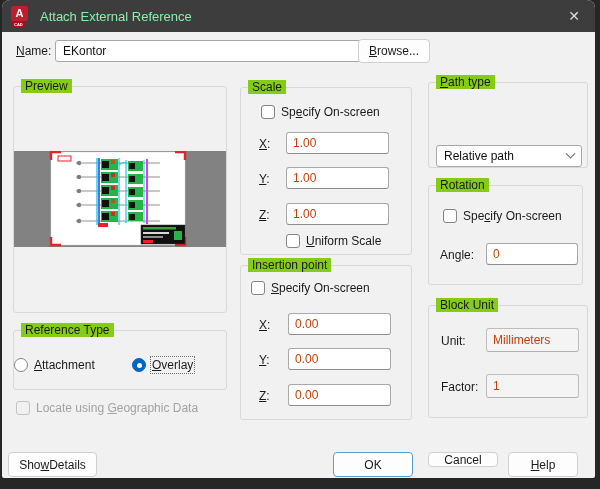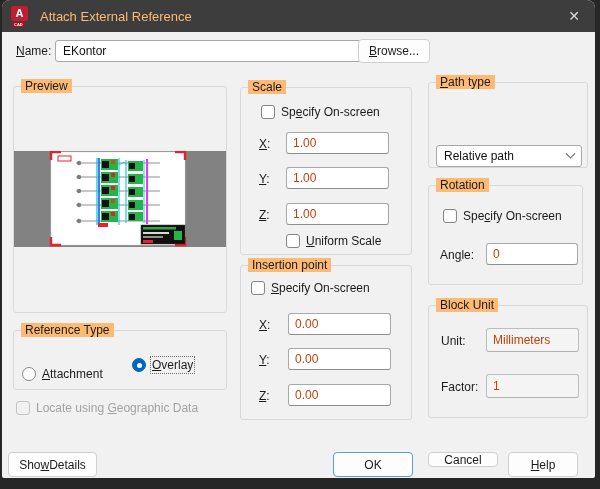--- a/index.html
+++ b/index.html
@@ -21,21 +21,21 @@
   .logo { position:relative; width:19px; height:21px; margin-right:10px; flex:none; }
   .logo-a {
     width:17px; height:15px; background:#c01e2e; color:#fff; font-weight:bold;
     font-size:11px; display:flex; align-items:center; justify-content:center;
     border-radius:2px;
   }
   .logo-cad {
     position:absolute; left:1px; bottom:0; background:#a3101f; color:#fff;
     font-size:4px; line-height:5px; padding:0 2px; border-radius:1px; font-weight:bold;
   }
-  .titletext { color:#fdba74; font-size:13px; }
+  .titletext { color:#86efac; font-size:13px; }
   .closebtn {
     margin-left:auto; width:42px; height:32px; display:flex; align-items:center;
     justify-content:center; color:#dcdcdc; font-size:14px; cursor:default;
   }
   
   .ak { text-decoration:underline; text-underline-offset:1px; }
   .combo {
     position:absolute; display:flex; align-items:center; background:#fff;
     border:1px solid #a8a8a8; border-radius:3px; padding:0 7px; color:#111;
   }
@@ -44,21 +44,21 @@
     width:7px; height:7px; border-right:1.4px solid #5f5f5f; border-bottom:1.4px solid #5f5f5f;
     transform:rotate(45deg) translate(-2px,-2px); flex:none;
   }
   .btn {
     position:absolute; background:#fdfdfd; border:1px solid #d0d0d0; border-radius:4px;
     display:flex; align-items:center; justify-content:center; font-size:12px;
     color:#1b1b1b; font-family:inherit;
   }
   .btn-ok { border:1.5px solid #5a9fd4; }
   .group { position:absolute; border:1px solid #d8d8d8; border-radius:3px; }
-  .gtitle { position:absolute; top:-8px; left:7px; background:#fdba74; padding:0 4px; white-space:nowrap; }
+  .gtitle { position:absolute; top:-8px; left:7px; background:#84cc16; padding:0 4px; white-space:nowrap; }
   .tfield {
     position:absolute; height:22px; background:#fff; border:1px solid #a8a8a8;
     border-bottom-color:#8d8d8d; border-radius:3px; font:12px "Liberation Sans",sans-serif;
     padding:0 6px; color:#c2410c; width:103px;
   }
   .rofield { background:#f4f4f4; border:1px solid #bdbdbd; border-bottom-color:#b0b0b0; height:24px; width:93px; }
   .flabel { position:absolute; white-space:nowrap; }
   .cb {
     display:inline-block; width:14px; height:14px; background:#fff;
     border:1px solid #858585; border-radius:3px; vertical-align:middle; flex:none;
@@ -180,21 +180,21 @@
           <rect x="129" y="81" width="26" height="2" fill="#d8d8d8"></rect>
           <rect x="129" y="85" width="20" height="2" fill="#8f8f8f"></rect>
           <rect x="160" y="80" width="8" height="9" fill="#27b24a"></rect>
           <rect x="129" y="89" width="10" height="3" fill="#e8212d"></rect>
         </svg>
       </div>
     </div>
 
     <div class="group" style="left:11px; top:330px; width:214px; height:60px;">
       <span class="gtitle">Reference Type</span>
-      <div class="cbrow" style="left:8px; top:27px;margin-top:9px;">
+      <div class="cbrow" style="left:0; top:27px;">
         <span class="radio"></span>
         <span><span></span><span class="ak">A</span><span>ttachment</span></span>
       </div>
       <div class="cbrow" style="left:118px; top:27px;">
         <span class="radio checked"></span>
         <span class="focus-rect"><span></span><span class="ak">O</span><span>verlay</span></span>
       </div>
     </div>
 
     <div class="cbrow" style="left:14px; top:401px;">

